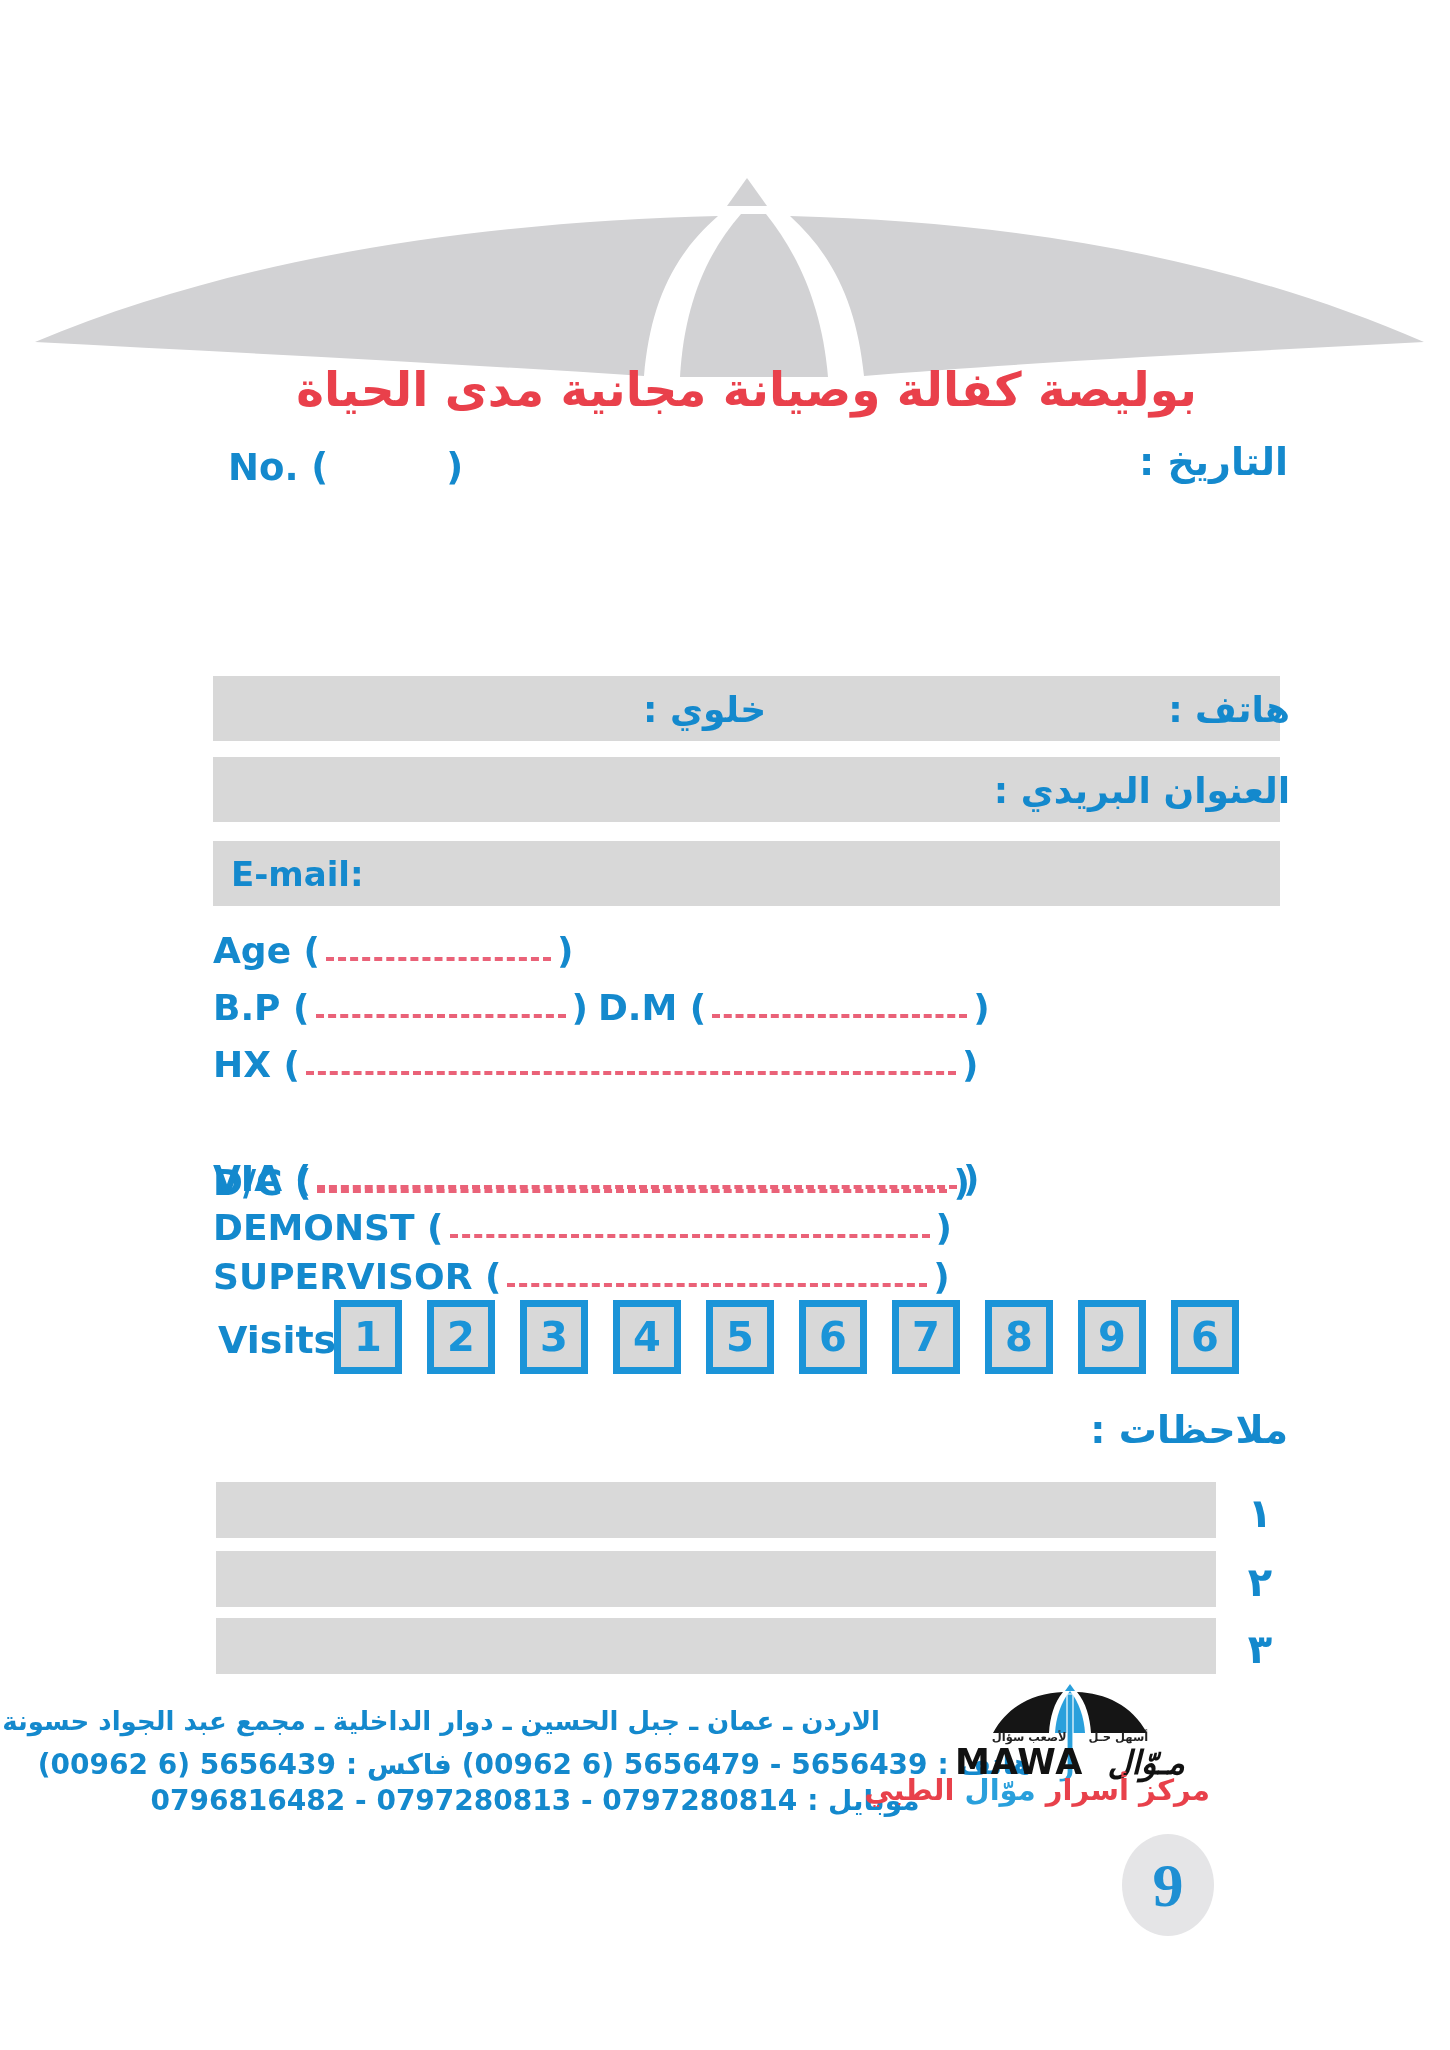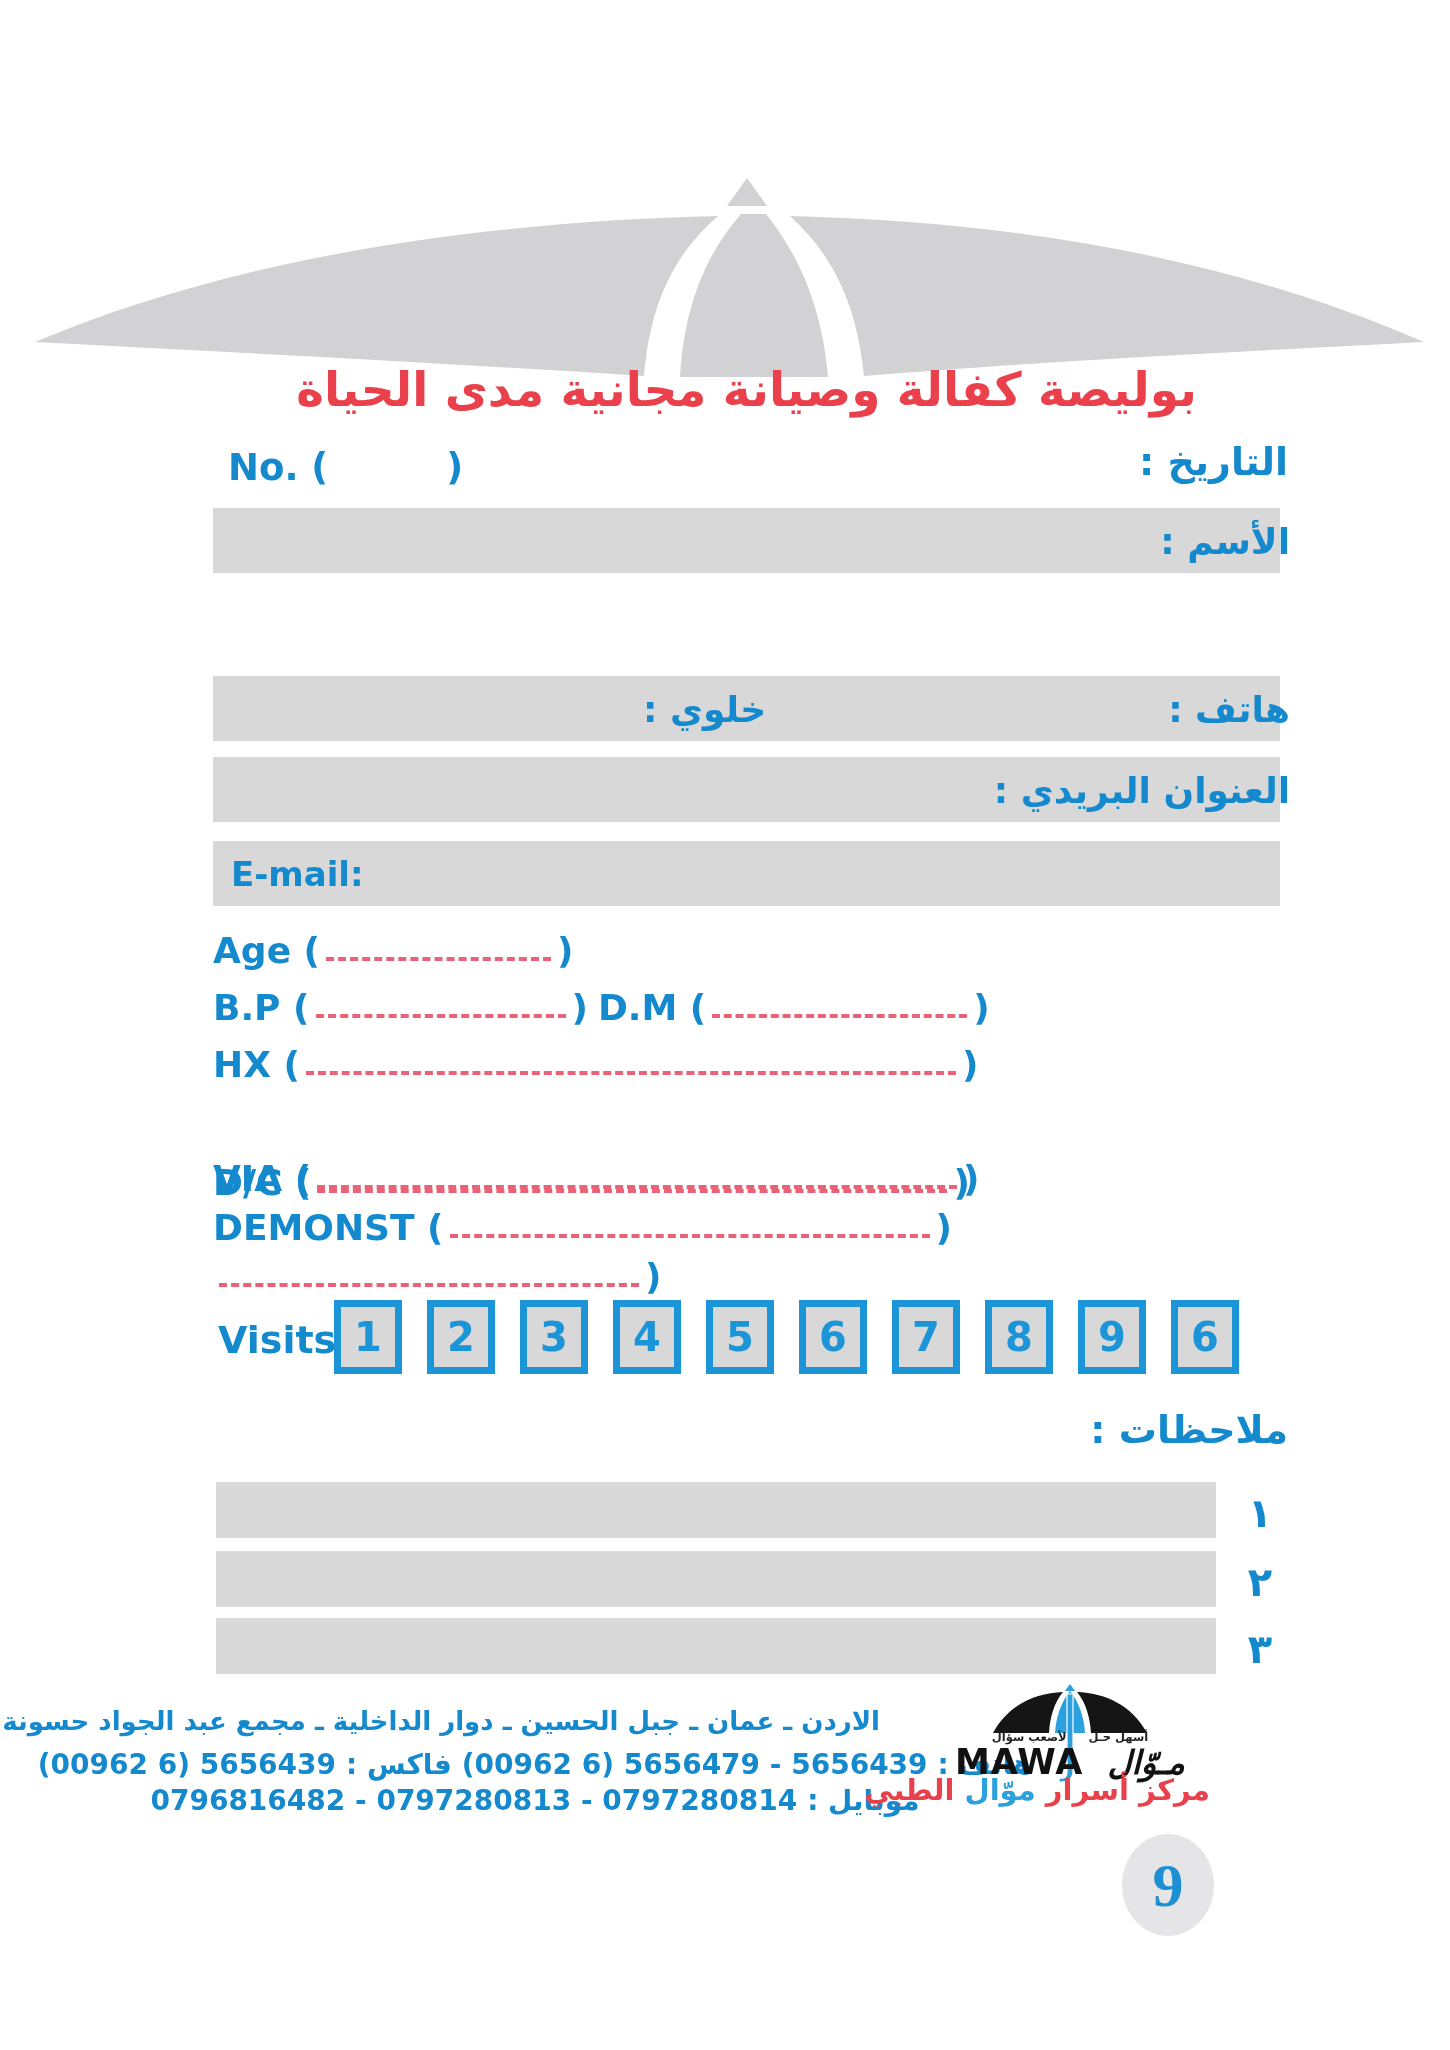--- a/index.html
+++ b/index.html
@@ -87,23 +87,20 @@
 
   <div class="abs title">بوليصة كفالة وصيانة مجانية مدى الحياة</div>
 
   <div class="abs no-line">
     <span>No. (</span>
     <span class="no-gap"></span>
     <span>)</span>
   </div>
   <div class="abs date-label">التاريخ :</div>
 
-  <div class="abs fbox" style="top:464px;">
-    <span class="flabel">الأسم :</span>
-  </div>
 
 
   <div class="abs fbox" style="top:632px;">
     <span class="flabel">هاتف :</span>
     <span class="flabel2">خلوي :</span>
   </div>
 
   <div class="abs fbox" style="top:713px;">
     <span class="flabel">العنوان البريدي :</span>
   </div>
@@ -146,20 +143,21 @@
     <span class="lbl">)</span>
   </div>
 
   <div class="abs mline" style="top:1163px;">
     <span class="lbl">DEMONST (</span>
     <span class="dashfill d-dem"></span>
     <span class="lbl">)</span>
   </div>
 
   <div class="abs mline" style="top:1212px;">
+    <span class="lbl">SUPERVISOR (</span>
     <span class="dashfill d-sup"></span>
     <span class="lbl">)</span>
   </div>
 
   <div class="abs visits-label">Visits</div>
   <div class="abs visits-row">
     <div class="vbox">
         <span>1</span>
       </div>
     <div class="vbox">

